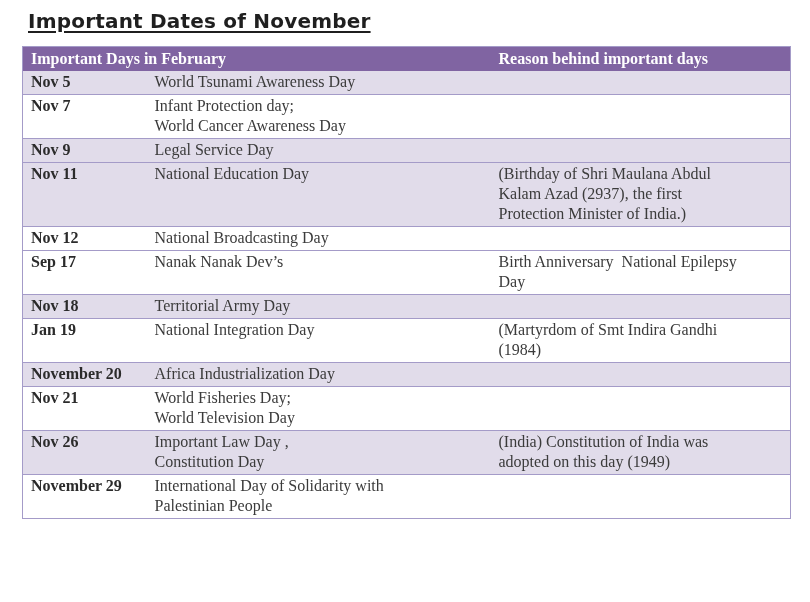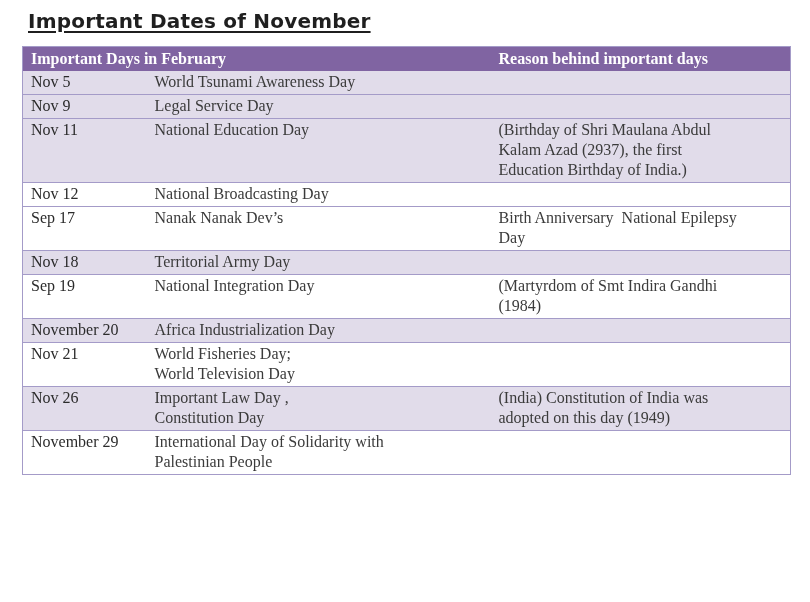--- a/index.html
+++ b/index.html
@@ -60,21 +60,21 @@
     background: var(--row-shaded-bg);
   }
   td {
     vertical-align: top;
     font-size: 16px;
     line-height: 20px;
     padding: 1px 8px 2px 8px;
     color: var(--body-text);
   }
   td.date-cell {
-    font-weight: normal;
+    font-weight: bold;
     color: var(--date-text);
   }
   td.date-cell .date-text {
     display: inline-block;
     max-width: 92px;
   }
   .cell-line {
     white-space: pre-wrap;
   }
 </style>
@@ -97,36 +97,44 @@
       </tr>
     </thead>
     <tbody>
         <tr class="shaded">
           <td class="date-cell"><span class="date-text">Nov 5</span></td>
           <td>
             <div class="cell-line">World Tsunami Awareness Day</div>
           </td>
           <td></td>
         </tr>
+        <tr>
+          <td class="date-cell"><span class="date-text">Nov 7</span></td>
+          <td>
+            <div class="cell-line">Infant Protection day;</div>
+            <div class="cell-line">World Cancer Awareness Day</div>
+          </td>
+          <td></td>
+        </tr>
         <tr class="shaded">
           <td class="date-cell"><span class="date-text">Nov 9</span></td>
           <td>
             <div class="cell-line">Legal Service Day</div>
           </td>
           <td></td>
         </tr>
         <tr class="shaded">
           <td class="date-cell"><span class="date-text">Nov 11</span></td>
           <td>
             <div class="cell-line">National Education Day</div>
           </td>
           <td>
             <div class="cell-line">(Birthday of Shri Maulana Abdul</div>
             <div class="cell-line">Kalam Azad (2937), the first</div>
-            <div class="cell-line">Education Birthday of India.)</div>
+            <div class="cell-line">Protection Minister of India.)</div>
           </td>
         </tr>
         <tr>
           <td class="date-cell"><span class="date-text">Nov 12</span></td>
           <td>
             <div class="cell-line">National Broadcasting Day</div>
           </td>
           <td></td>
         </tr>
         <tr>
@@ -140,21 +148,21 @@
           </td>
         </tr>
         <tr class="shaded">
           <td class="date-cell"><span class="date-text">Nov 18</span></td>
           <td>
             <div class="cell-line">Territorial Army Day</div>
           </td>
           <td></td>
         </tr>
         <tr>
-          <td class="date-cell"><span class="date-text">Sep 19</span></td>
+          <td class="date-cell"><span class="date-text">Jan 19</span></td>
           <td>
             <div class="cell-line">National Integration Day</div>
           </td>
           <td>
             <div class="cell-line">(Martyrdom of Smt Indira Gandhi</div>
             <div class="cell-line">(1984)</div>
           </td>
         </tr>
         <tr class="shaded">
           <td class="date-cell"><span class="date-text">November 20</span></td>

